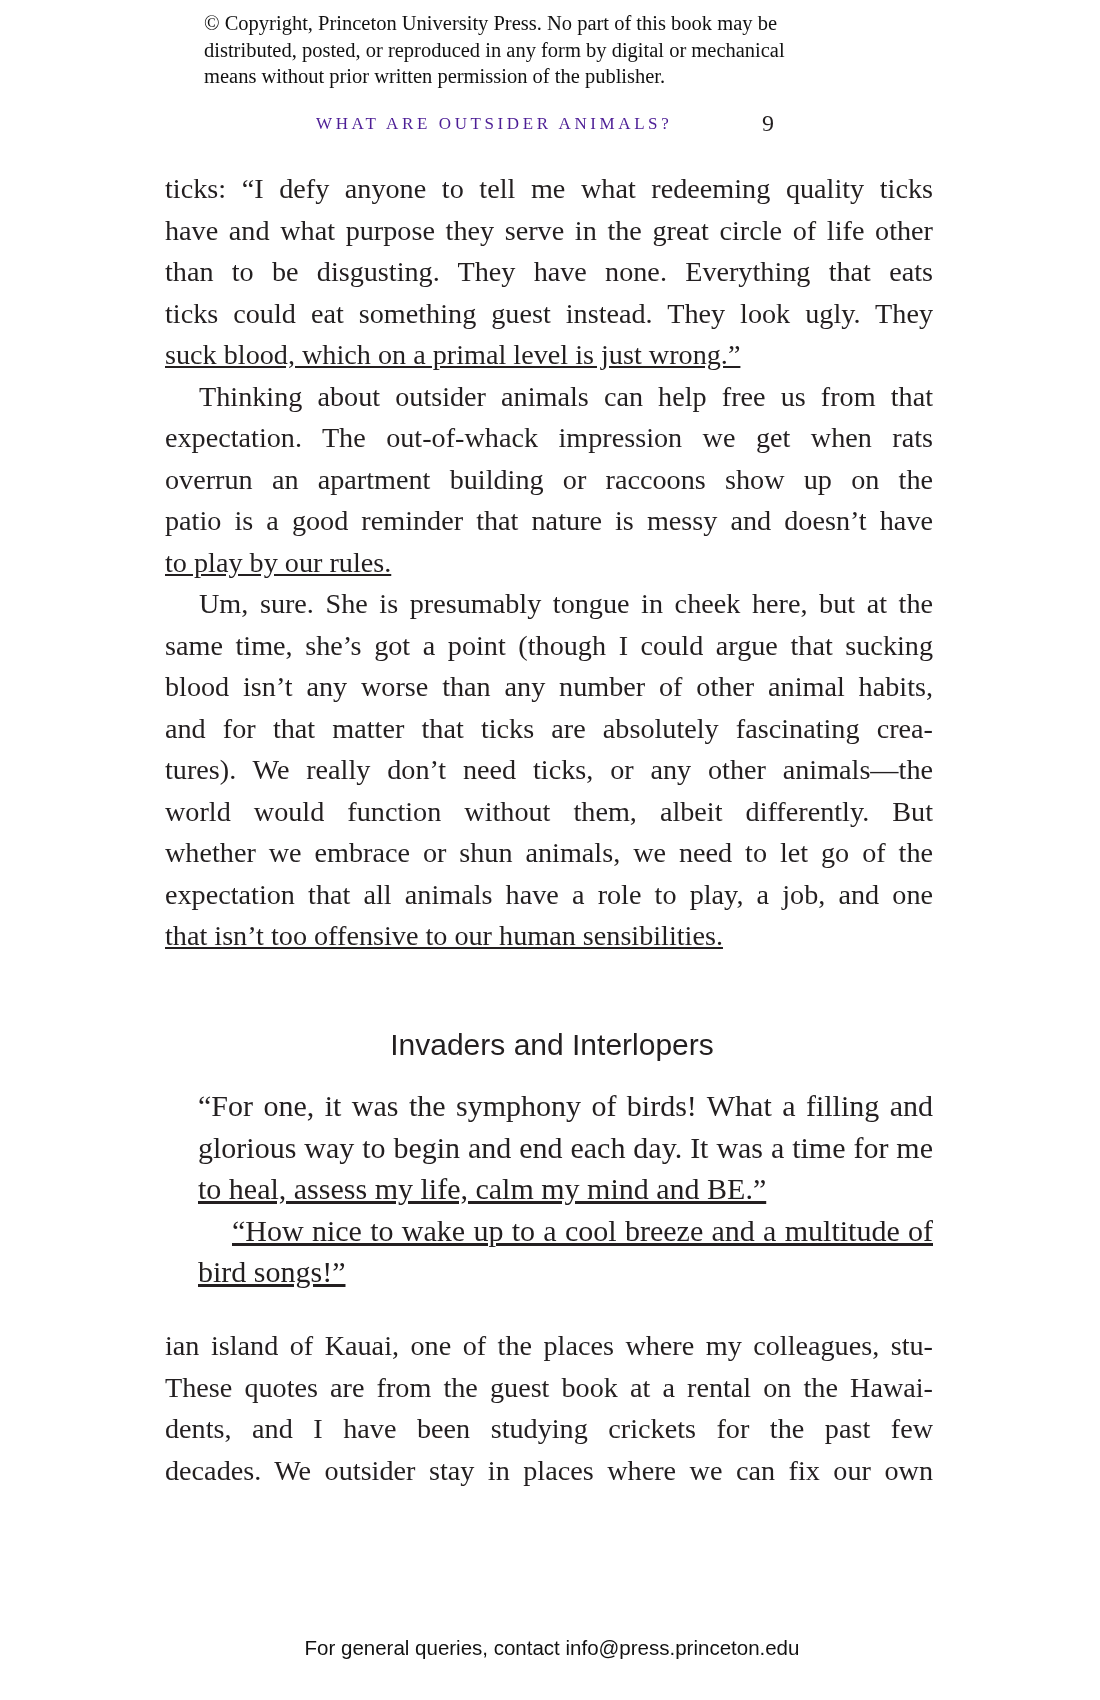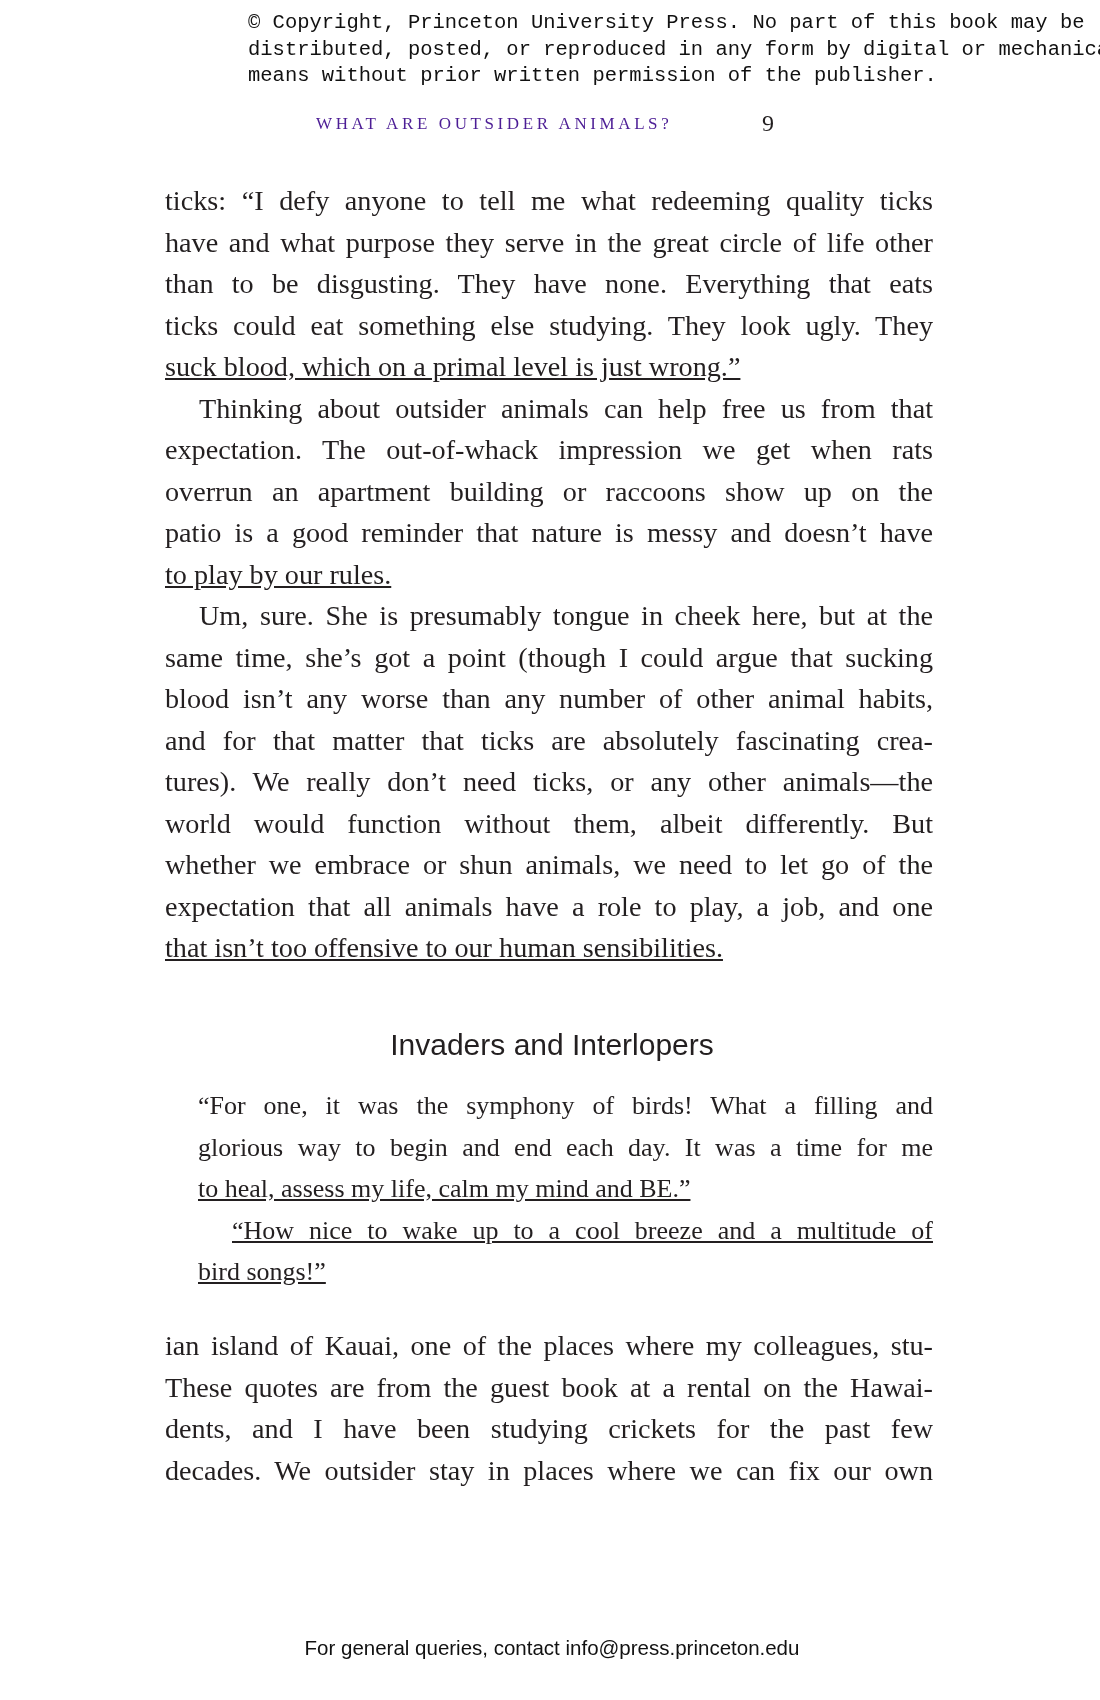--- a/index.html
+++ b/index.html
@@ -12,25 +12,24 @@
       height: 1700px;
       position: relative;
       overflow: hidden;
       color: #231f20;
     }
     .copyright {
       position: absolute;
       left: 204px;
       top: 10px;
       width: 720px;
-      font-family: Liberation Mono, monospace;
+      font-family: Liberation Serif, serif;
       font-size: 20.5px;
       line-height: 26.5px;
       color: #111111;
-      margin-left: 44px;
     }
     .copyright div { white-space: nowrap; }
     .running-head {
       position: absolute;
       left: 0;
       width: 1100px;
       top: 110px;
       text-align: left;
       font-family: "Liberation Serif", serif;
       white-space: nowrap;
@@ -67,39 +66,39 @@
       text-align-last: justify;
       height: 41.5px;
     }
     .line.last {
       text-align-last: left;
       text-decoration: underline;
     }
     .line.indent {
       padding-left: 34px;
     }
-    .block-main { top: 180px; }
+    .block-main { top: 168px; }
     .section-heading {
       position: absolute;
       left: 0;
       width: 1100px;
       top: 1028px;
       text-align: center;
       font-family: "Liberation Sans", sans-serif;
       font-size: 30px;
       color: #231f20;
       padding-left: 2px;
     }
     .blockquote {
       position: absolute;
       left: 198px;
       width: 735px;
       top: 1085px;
       font-family: "Liberation Serif", serif;
-      font-size: 26px;
+      font-size: 30px;
       line-height: 41.5px;
       color: #231f20;
     }
     .blockquote .line.indent { padding-left: 34px; text-decoration: underline; }
     .block-after { top: 1325px; }
     .footer {
       position: absolute;
       left: 0;
       width: 1100px;
       top: 1636px;
@@ -123,21 +122,21 @@
   <span class="rh-title">What are outsider animals?</span>
   <span class="rh-page">9</span>
 </div>
 
 <div class="body-text block-main">
 
   <div>
     <span class="line">ticks: “I defy anyone to tell me what redeeming quality ticks</span>
     <span class="line">have and what purpose they serve in the great circle of life other</span>
     <span class="line">than to be disgusting. They have none. Everything that eats</span>
-    <span class="line">ticks could eat something else studying. They look ugly. They</span>
+    <span class="line">ticks could eat something guest instead. They look ugly. They</span>
     <span class="line last">suck blood, which on a primal level is just wrong.”</span>
   </div>
 
   <div>
     <span class="line indent">Thinking about outsider animals can help free us from that</span>
     <span class="line">expectation. The out-of-whack impression we get when rats</span>
     <span class="line">overrun an apartment building or raccoons show up on the</span>
     <span class="line">patio is a good reminder that nature is messy and doesn’t have</span>
     <span class="line last">to play by our rules.</span>
   </div>

